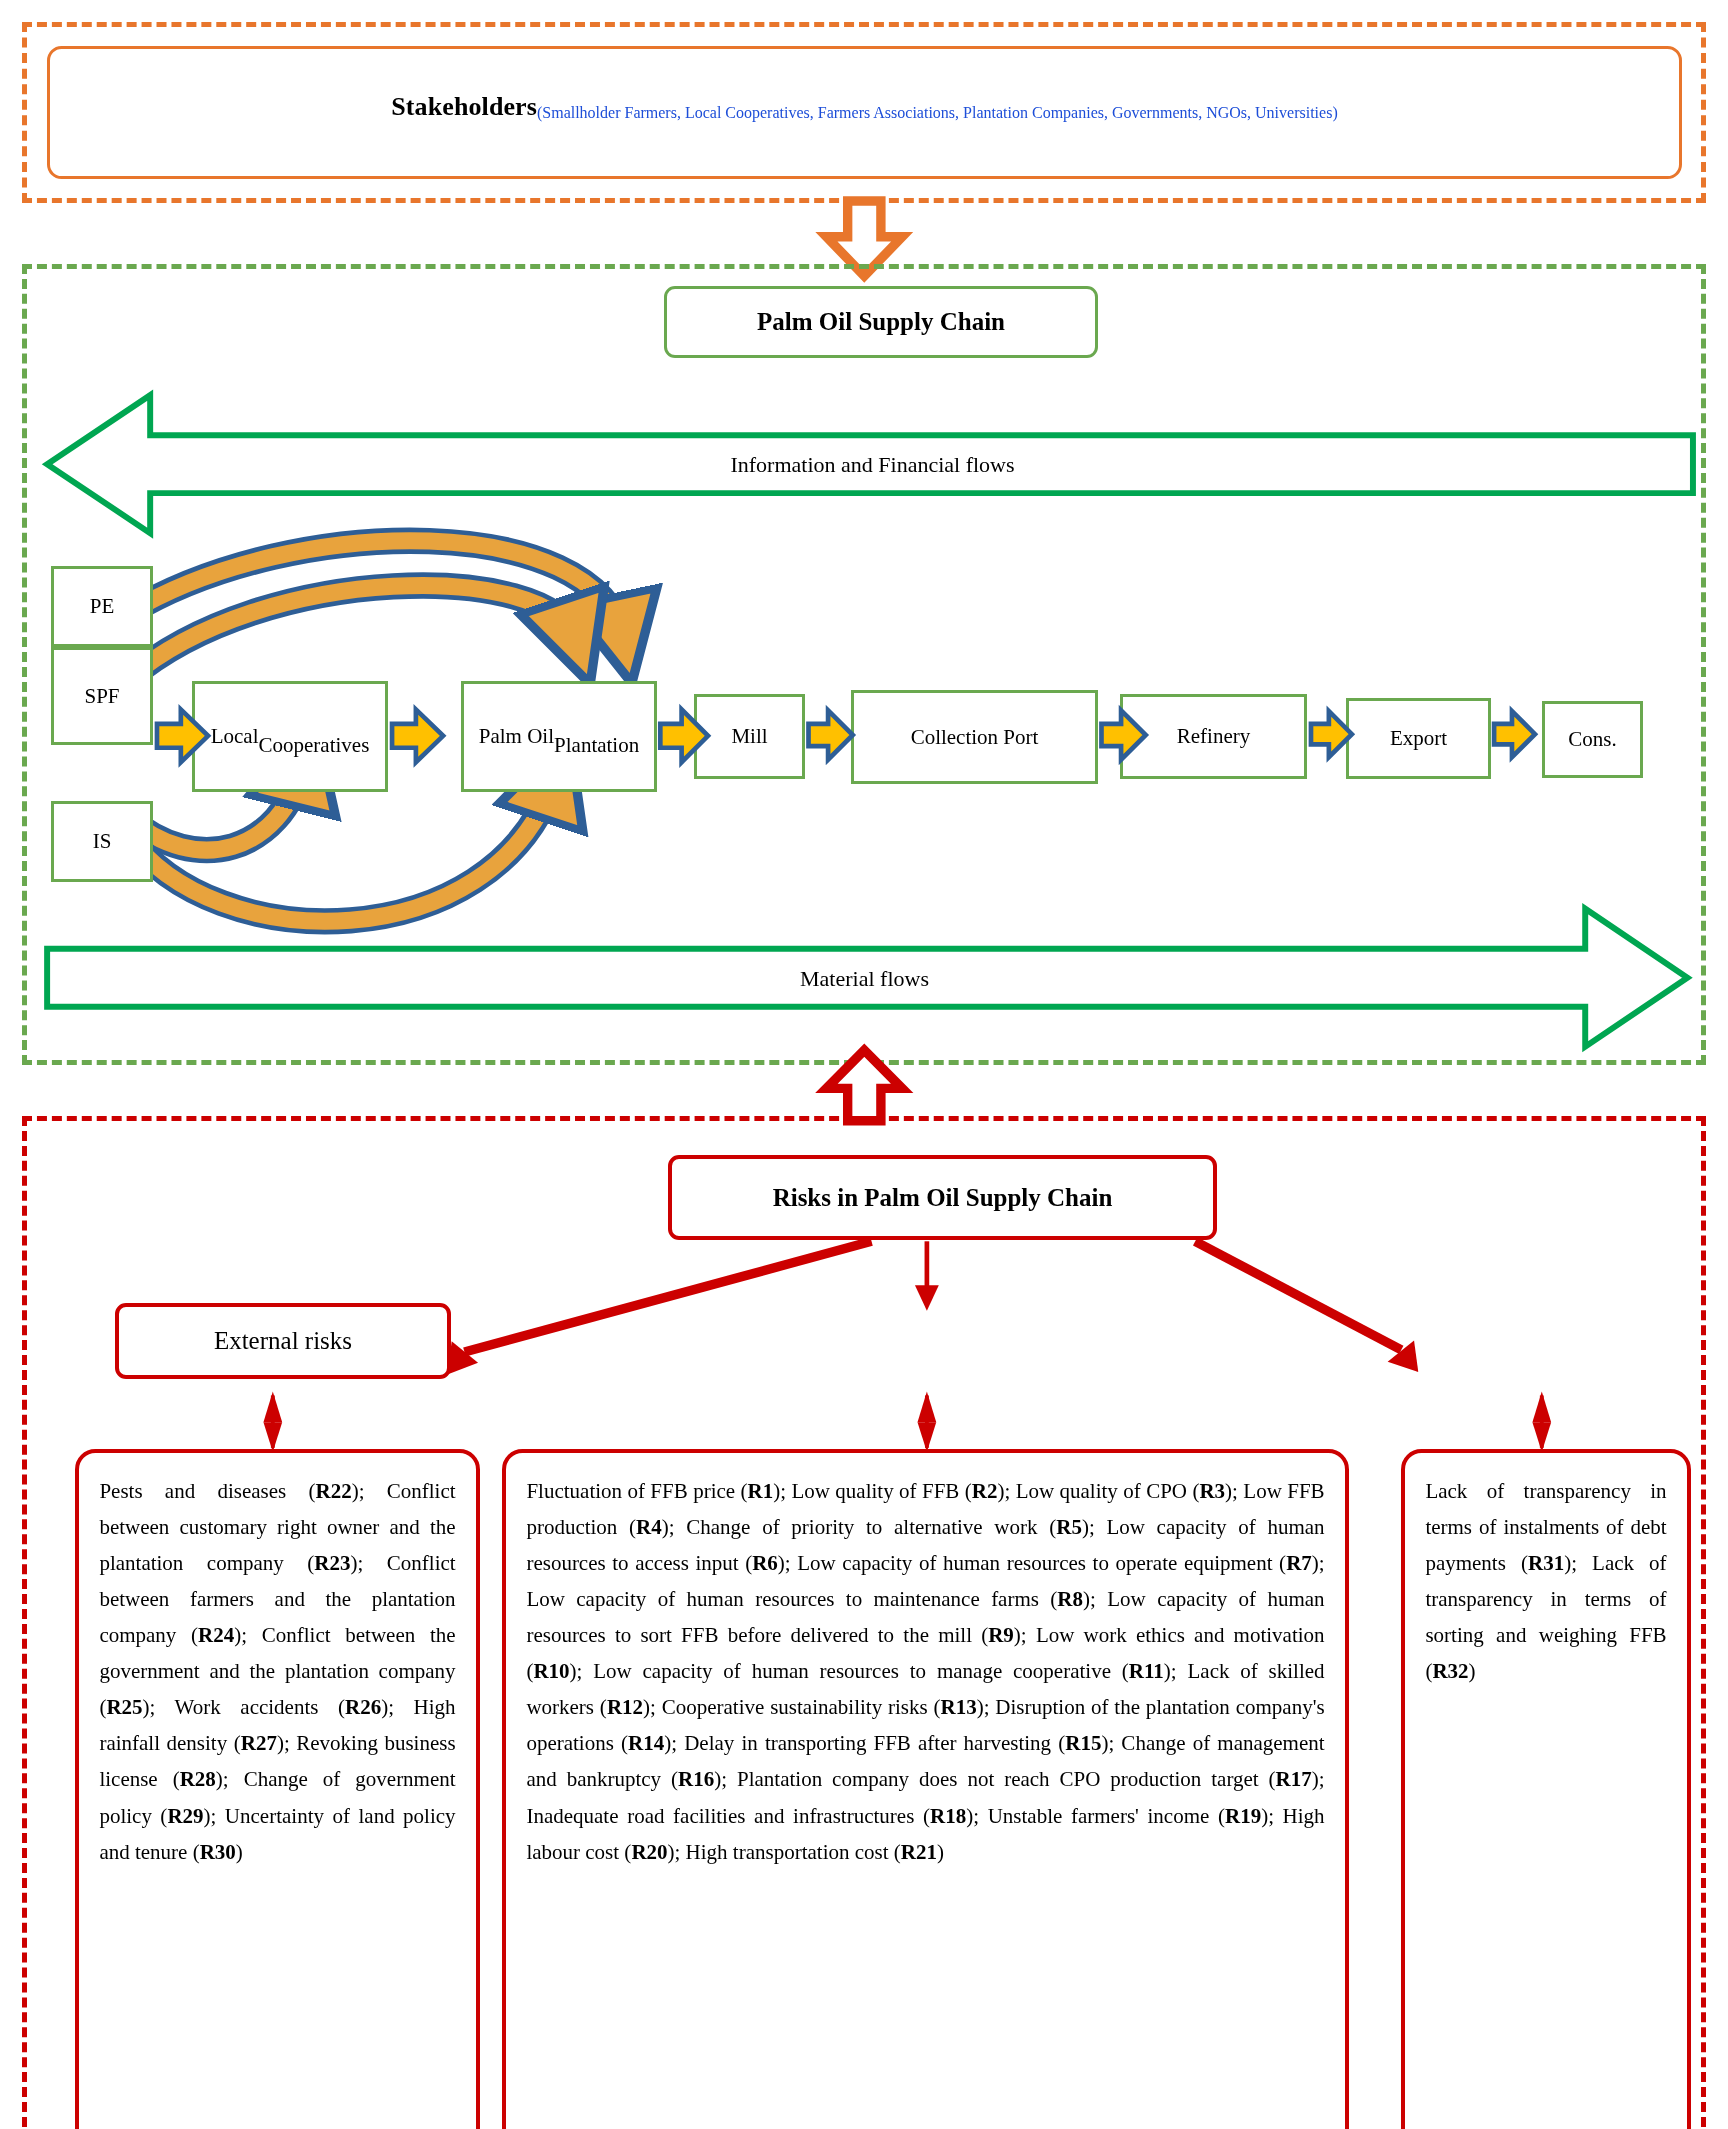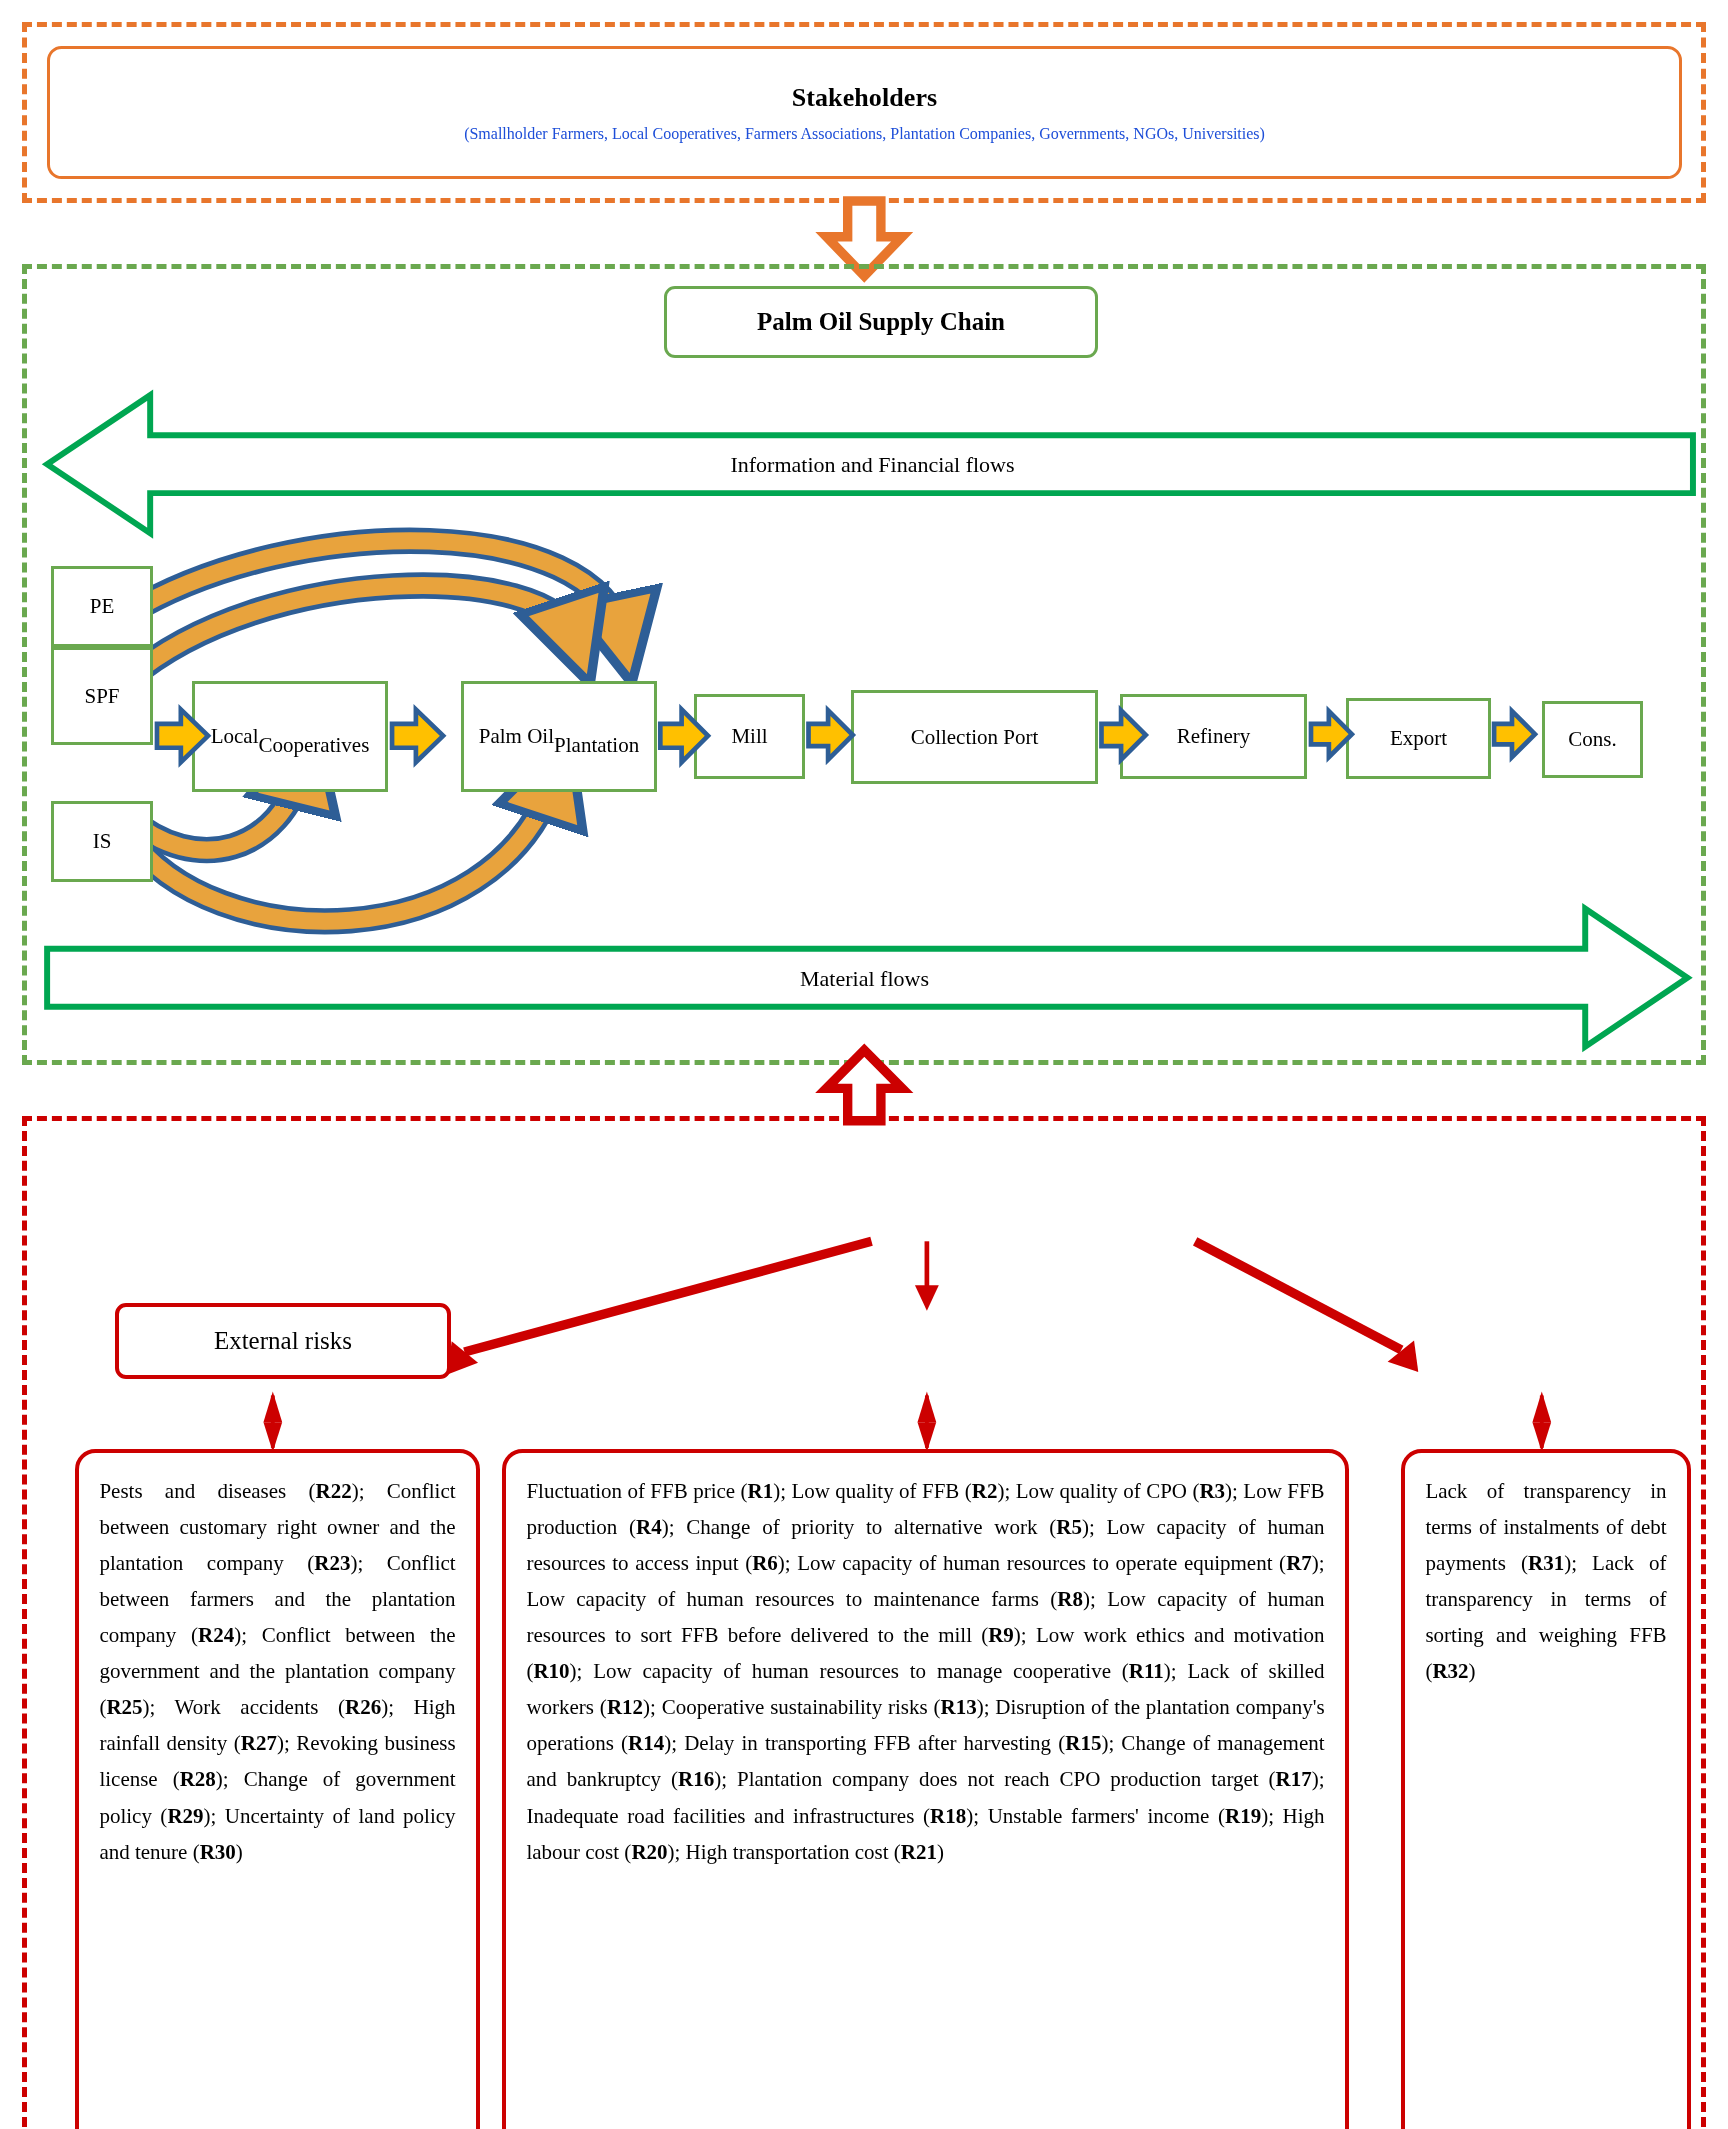--- a/index.html
+++ b/index.html
@@ -7,21 +7,21 @@
   #page{position:relative;width:1729px;height:2374px;background:#fff;overflow:hidden;}
 
   
   .frame{position:absolute;box-sizing:border-box;}
   .frame-stake{left:22px;top:22px;width:1684px;height:181px;border:5.5px dashed #E8762C;}
   .frame-chain{left:22px;top:264px;width:1684px;height:801px;border:5.5px dashed #6AA84F;}
   .frame-risk{left:22px;top:1116px;width:1684px;height:1235px;border:5.5px dashed #CC0000;}
 
   
   .rbox{position:absolute;box-sizing:border-box;background:#fff;display:flex;
-        flex-direction:column;align-items:center;justify-content:center;text-align:center;}
+        flex-direction:row;align-items:center;justify-content:center;text-align:center;}
 
   .stake-inner{left:47px;top:46px;width:1635px;height:133px;border:3.8px solid #E8762C;border-radius:14.5px;}
   .stake-title{font-weight:bold;font-size:26px;color:#000;margin-bottom:12px;letter-spacing:0.1px;}
   .stake-sub{font-size:16px;color:#1d4ed8;}
 
   .chain-title{left:664px;top:286px;width:434px;height:72px;border:3.8px solid #6AA84F;border-radius:11px;
                font-weight:bold;font-size:25px;}
 
   .risk-title{left:668px;top:1155px;width:549px;height:85px;border:4.7px solid #CC0000;border-radius:11px;
               font-weight:bold;font-size:25px;}
@@ -143,20 +143,21 @@
   <div class="flowlabel" style="left:0;top:966px;width:1729px;">Material flows</div>
 
   <svg class="svglayer" viewBox="0 0 4059 5575" width="1729" height="2374">
     <g>
       <path d="M1990 2632 L1990 2556 L1940 2556 L2029 2466 L2118 2556 L2068 2556 L2068 2632 Z" fill="#ffffff" stroke="#CC0000" stroke-width="22"></path>
     </g>
   </svg>
 
   <div class="frame frame-risk"></div>
 
+  <div class="rbox risk-title">Risks in Palm Oil Supply Chain</div>
 
   <svg class="svglayer" viewBox="0 0 4059 5575" width="1729" height="2374">
     <g stroke="#CC0000" fill="none">
 
       <path d="M2176 2915 L2176 3050" stroke-width="11"></path>
       <path d="M2148 3018 L2176 3078 L2204 3018 Z" fill="#CC0000" stroke="none"></path>
 
       <path d="M2046 2915 L1090 3175" stroke-width="22"></path>
       <path d="M1060 3150 L1050 3228 L1122 3200 Z" fill="#CC0000" stroke="none"></path>
 

